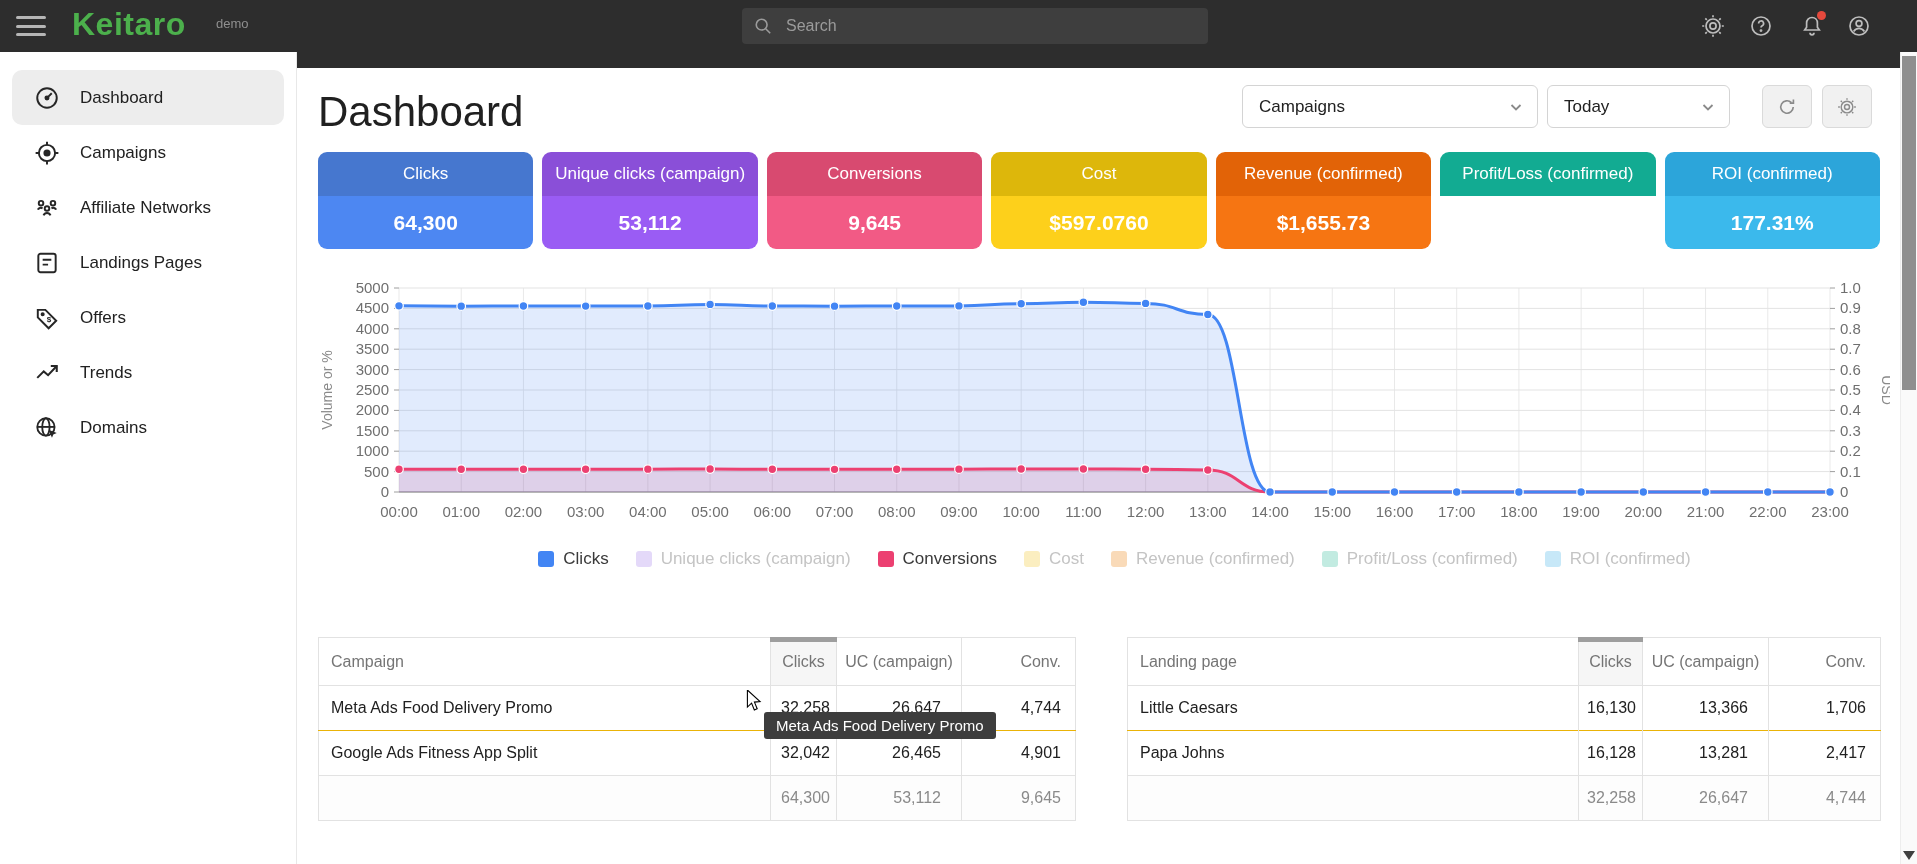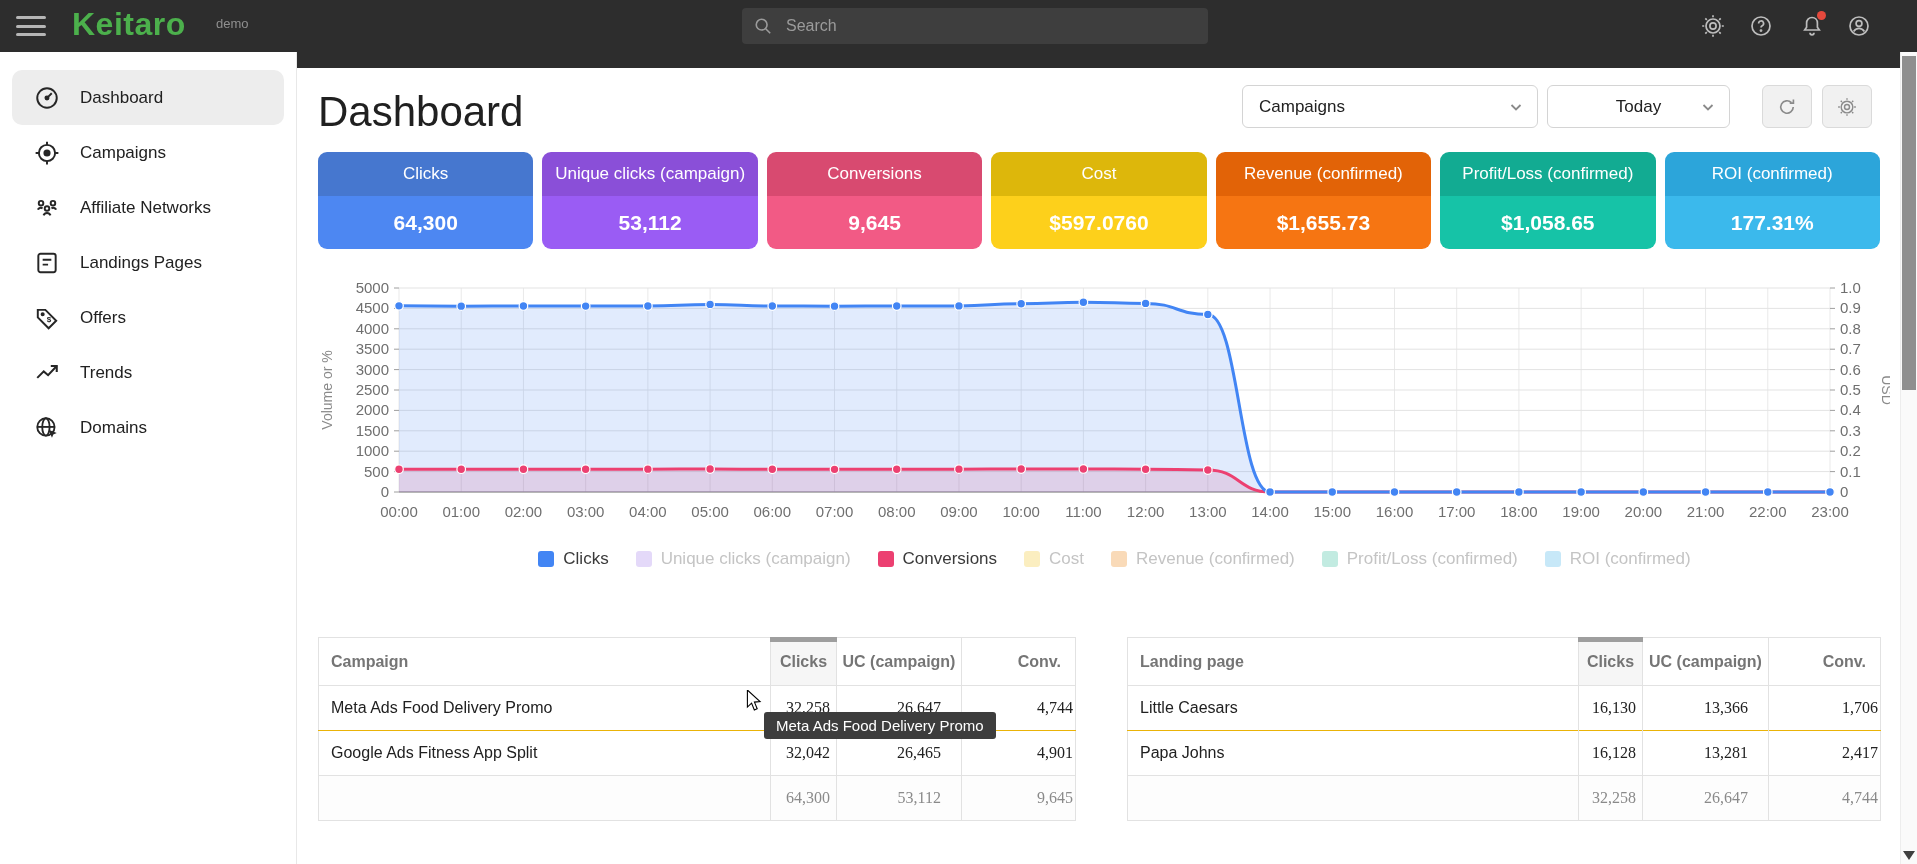--- a/index.html
+++ b/index.html
@@ -26,21 +26,21 @@
   .side-item .sicon{width:26px;height:26px;margin-left:22px;color:#262626;flex:0 0 auto;}
   .side-item .sicon svg{width:26px;height:26px;display:block;}
   .side-item .slabel{margin-left:20px;font-size:17px;color:#212121;}
   .side-item .chev{position:absolute;right:20px;color:#9e9e9e;width:16px;height:16px;}
 
   
   .page-title{position:absolute;left:318px;top:60px;font-size:42px;font-weight:400;color:#202020;}
   .select{position:absolute;height:43px;background:#fff;border:1px solid #d4d4d4;border-radius:6px;box-sizing:border-box;display:flex;align-items:center;padding:0 16px;font-size:17px;color:#212121;cursor:pointer;}
   .select .chev-down{position:absolute;right:13px;color:#8a8a8a;width:16px;height:16px;}
   #campaign-select{left:1242px;top:85px;width:296px;}
-  #range-select{left:1547px;top:85px;width:183px;justify-content:center;}
+  #range-select{left:1547px;top:85px;width:183px;}
   .icon-btn{position:absolute;top:85px;width:50px;height:43px;background:#f1f1f1;border:1px solid #dadada;border-radius:6px;box-sizing:border-box;display:flex;align-items:center;justify-content:center;color:#8a8a8a;cursor:pointer;}
   #refresh-btn{left:1762px;}
   #chart-settings-btn{left:1822px;}
 
   
   .cards{position:absolute;left:318px;top:152px;width:1562px;display:flex;gap:9px;}
   .stat-card{flex:1;border-radius:9px;overflow:hidden;color:#fff;text-align:center;cursor:pointer;}
   .stat-head{height:44px;display:flex;align-items:center;justify-content:center;font-size:17px;}
   .stat-value{height:53px;display:flex;align-items:center;justify-content:center;font-size:21px;font-weight:700;}
 
@@ -48,29 +48,29 @@
   #chart-svg{position:absolute;left:310px;top:270px;}
   .legend{position:absolute;left:399px;top:549px;width:1431px;display:flex;justify-content:center;align-items:center;gap:27px;}
   .legend-item{display:flex;align-items:center;gap:9px;font-size:17px;color:#3a3a3a;cursor:pointer;white-space:nowrap;}
   .legend-item.inactive{color:#c4c4c4;}
   .legend-swatch{width:16px;height:16px;border-radius:3px;flex:0 0 auto;}
 
   
   .data-table{position:absolute;top:637px;border-collapse:collapse;background:#fff;font-size:16px;table-layout:fixed;border:1px solid #e2e2e2;}
   #campaign-table{left:318px;width:757px;}
   #landing-table{left:1127px;width:753px;}
-  .data-table th{font-weight:700;color:#757575;height:48px;position:relative;box-sizing:border-box;cursor:pointer;}
+  .data-table th{font-weight:400;color:#757575;height:48px;position:relative;box-sizing:border-box;cursor:pointer;}
   .data-table td{height:45px;box-sizing:border-box;color:#212121;}
   .data-table th.name,.data-table td.name{text-align:left;padding-left:12px;}
   .data-table th.ccenter{text-align:center;}
   .data-table th.cright{text-align:right;padding-right:14px;}
-  .data-table td.num{text-align:right;font-family:Liberation Serif, serif;}
+  .data-table td.num{text-align:right;}
   .data-table td.c-clicks{padding-right:6px;}
   .data-table td.c-uc{padding-right:20px;}
-  .data-table td.c-conv{padding-right:2px;}
+  .data-table td.c-conv{padding-right:14px;}
   .data-table th + th,.data-table td + td{border-left:1px solid #e2e2e2;}
   .data-table thead th{border-bottom:1px solid #e2e2e2;}
   .data-table tbody tr + tr td{border-top:1px solid #eab308;}
   .data-table tfoot td{border-top:1px solid #e2e2e2;color:#8a8a8a;background:#fdfdfd;}
   .data-table th.sorted{background:#f6f6f6;}
   .data-table th.sorted::before{content:"";position:absolute;top:-1px;left:-1px;right:-1px;height:5px;background:#9e9e9e;}
 
   
   .hover-tooltip{position:absolute;left:764px;top:712px;height:27px;background:#3d3d3d;color:#fff;font-size:15px;padding:0 12px;display:flex;align-items:center;border-radius:3px;z-index:6;white-space:nowrap;}
   .cursor{position:absolute;left:744px;top:690px;z-index:7;}
@@ -250,21 +250,20 @@
       <div class="stat-card">
         <div class="stat-head" style="background: rgb(221, 183, 11);">Cost</div>
         <div class="stat-value" style="background: rgb(253, 208, 27);">$597.0760</div>
       </div>
       <div class="stat-card">
         <div class="stat-head" style="background: rgb(226, 99, 7);">Revenue (confirmed)</div>
         <div class="stat-value" style="background: rgb(246, 117, 18);">$1,655.73</div>
       </div>
       <div class="stat-card">
         <div class="stat-head" style="background: rgb(18, 171, 146);">Profit/Loss (confirmed)</div>
-        <div class="stat-value" style="background: rgb(22, 195, 167);">$1,058.65</div>
       </div>
       <div class="stat-card">
         <div class="stat-head" style="background: rgb(44, 165, 218);">ROI (confirmed)</div>
         <div class="stat-value" style="background: rgb(59, 185, 236);">177.31%</div>
       </div>
     </div>
 
   <svg id="chart-svg" width="1580" height="262">
       <line x1="89" y1="18" x2="89" y2="222" stroke="#e9e9e9" stroke-width="1"></line>
       <line x1="151.2173913043478" y1="18" x2="151.2173913043478" y2="222" stroke="#e9e9e9" stroke-width="1"></line>

